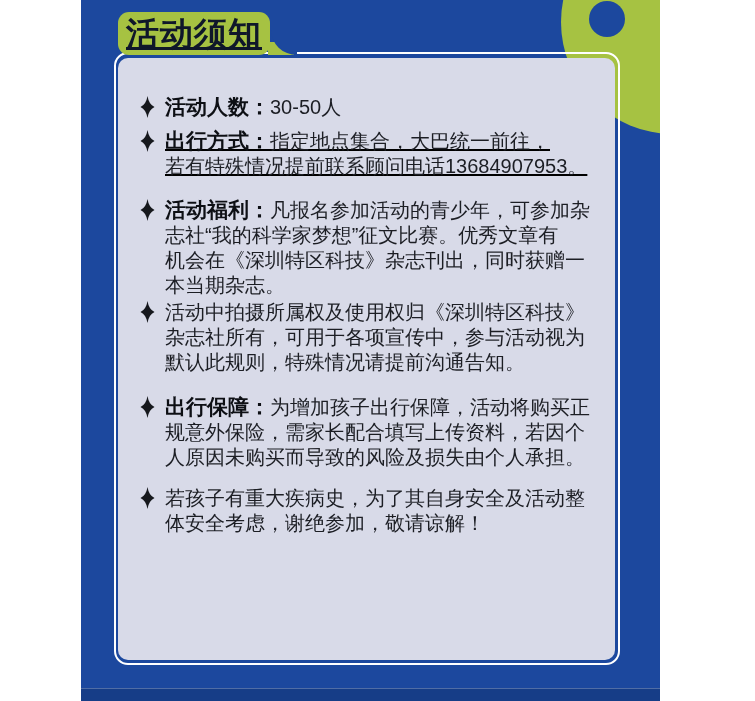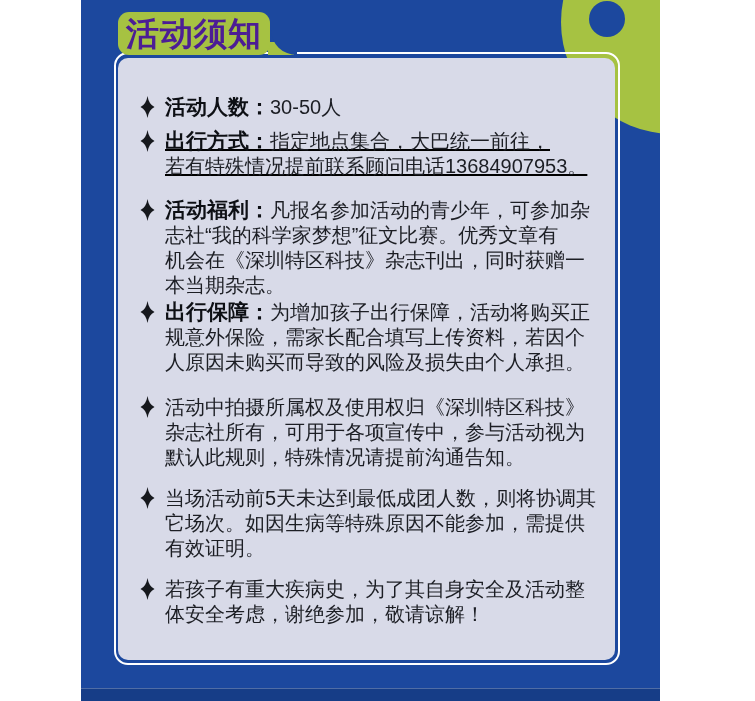--- a/index.html
+++ b/index.html
@@ -36,22 +36,23 @@
   .card{
     position:absolute;left:37px;top:58px;width:497px;height:602px;
     background:var(--card);border-radius:10px;z-index:3;
   }
   .badge{
     position:absolute;left:37px;top:12px;width:152px;height:43px;
     background:var(--green);border-radius:11px;z-index:4;
     display:flex;align-items:center;justify-content:center;
   }
   .badge-title{
-    font-size:33px;font-weight:900;color:#4c1d95;letter-spacing:1px;
+    font-size:33px;font-weight:900;color:#0f172a;letter-spacing:1px;
     line-height:1;
+    text-decoration:underline;
   }
   .badge-tail{
     position:absolute;left:187px;top:42px;width:26px;height:13px;
     background:var(--green);z-index:3;
   }
   .badge-tail::after{
     content:"";position:absolute;left:3px;top:-12px;width:26px;height:25px;
     background:var(--blue);border-radius:0 0 0 100%;
   }
   .bottom-strip{
@@ -119,43 +120,33 @@
 志社“我的科学家梦想”征文比赛。优秀文章有
 机会在《深圳特区科技》杂志刊出，同时获赠一
 本当期杂志。</span></p>
       </li>
       <li class="notice">
         <span class="spark">
           <svg width="15" height="22" viewBox="0 0 14 22">
               <path d="M7 0 Q8.3 8.3 14 11 Q8.3 13.7 7 22 Q5.7 13.7 0 11 Q5.7 8.3 7 0 Z" fill="#16181d"></path>
             </svg>
         </span>
-        <p class="notice-text"><b class="lbl">出行保障：</b><span class="body">为增加孩子出行保障，活动将购买正
-规意外保险，需家长配合填写上传资料，若因个
-人原因未购买而导致的风险及损失由个人承担。</span></p>
-      </li>
-      <li class="notice">
-        <span class="spark">
-          <svg width="15" height="22" viewBox="0 0 14 22">
-              <path d="M7 0 Q8.3 8.3 14 11 Q8.3 13.7 7 22 Q5.7 13.7 0 11 Q5.7 8.3 7 0 Z" fill="#16181d"></path>
-            </svg>
-        </span>
         <p class="notice-text"><b class="lbl"></b><span class="body">活动中拍摄所属权及使用权归《深圳特区科技》
 杂志社所有，可用于各项宣传中，参与活动视为
 默认此规则，特殊情况请提前沟通告知。</span></p>
       </li>
       <li class="notice">
         <span class="spark">
           <svg width="15" height="22" viewBox="0 0 14 22">
               <path d="M7 0 Q8.3 8.3 14 11 Q8.3 13.7 7 22 Q5.7 13.7 0 11 Q5.7 8.3 7 0 Z" fill="#16181d"></path>
             </svg>
         </span>
-        <p class="notice-text"><b class="lbl"></b><span class="body">当场活动前5天未达到最低成团人数，则将协调其
-它场次。如因生病等特殊原因不能参加，需提供
-有效证明。</span></p>
+        <p class="notice-text"><b class="lbl">出行保障：</b><span class="body">为增加孩子出行保障，活动将购买正
+规意外保险，需家长配合填写上传资料，若因个
+人原因未购买而导致的风险及损失由个人承担。</span></p>
       </li>
       <li class="notice">
         <span class="spark">
           <svg width="15" height="22" viewBox="0 0 14 22">
               <path d="M7 0 Q8.3 8.3 14 11 Q8.3 13.7 7 22 Q5.7 13.7 0 11 Q5.7 8.3 7 0 Z" fill="#16181d"></path>
             </svg>
         </span>
         <p class="notice-text"><b class="lbl"></b><span class="body">若孩子有重大疾病史，为了其自身安全及活动整
 体安全考虑，谢绝参加，敬请谅解！</span></p>
       </li>

